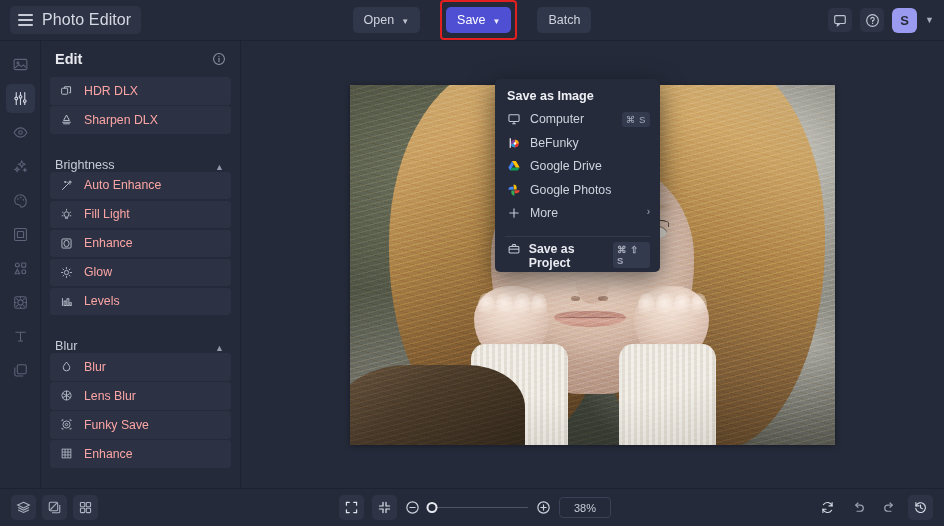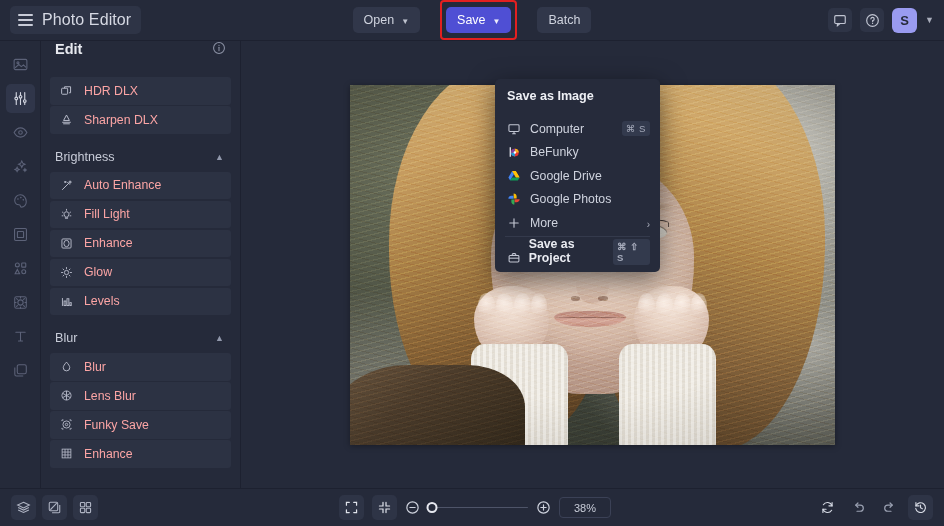--- a/index.html
+++ b/index.html
@@ -104,40 +104,40 @@
 
   
   .panel {
     width: 200px; min-width: 200px;
     background: #252a3a;
     border-right: 1px solid #1d2130;
     overflow: hidden;
     position: relative;
   }
   .panel-head {
-    height: 36px; display: flex; 
+    height: 36px; display: flex; align-items: center;
     padding: 0 14px 0 14px;
   }
   .panel-title { color: #e7e9ef; font-size: 14.5px; font-weight: bold; }
   .panel-info { margin-left: auto; color: #8d93a6; cursor: pointer; display:flex; }
   .panel-list { padding: 0 9px 0 9px; }
   .tool-row {
     height: 27.5px;
     margin-bottom: 1.5px;
     display: flex; align-items: center; gap: 10px;
     padding-left: 9px;
     background: #2c3243;
     border-radius: 3px;
     cursor: pointer;
   }
   .tool-ico { width: 15px; height: 15px; display: flex; align-items: center; justify-content: center; color: #b9bdcc; }
   .tool-label { color: #fca5a5; font-size: 12.3px; }
   .group-head {
     height: 30px; margin-top: 8px;
-    display: flex; align-items: center;
+    display: flex; align-items: flex-end;
     padding: 0 7px 0 5px;
   }
   .group-name { color: #c8ccd8; font-size: 12.6px; }
   .group-caret { margin-left: auto; color: #9198ab; font-size: 9px; }
 
   
   .canvas {
     flex: 1; position: relative;
     background: #252a3a;
     display: flex; align-items: center; justify-content: center;
@@ -317,21 +317,21 @@
     border-radius: 5px;
     box-shadow: 0 8px 26px rgba(0,0,0,.55);
     padding: 6px 0 7px 0;
     z-index: 60;
   }
   .menu-title {
     color: #eef0f5; font-size: 12.6px; font-weight: bold;
     padding: 4px 12px 9px 12px;
   }
   .menu-item {
-    display: flex; align-items: flex-end;
+    display: flex; align-items: flex-start;
     height: 23.5px;
     padding: 0 10px 0 12px;
     cursor: pointer;
     color: #cfd3de;
     font-size: 12.3px;
   }
   .menu-item.strong { font-weight: bold; color: #e9ebf1; }
   .mi-ico { width: 17px; display: flex; align-items: center; color: #c3c7d4; }
   .mi-label { margin-left: 6px; }
   .mi-right { margin-left: auto; display: flex; align-items: center; }

